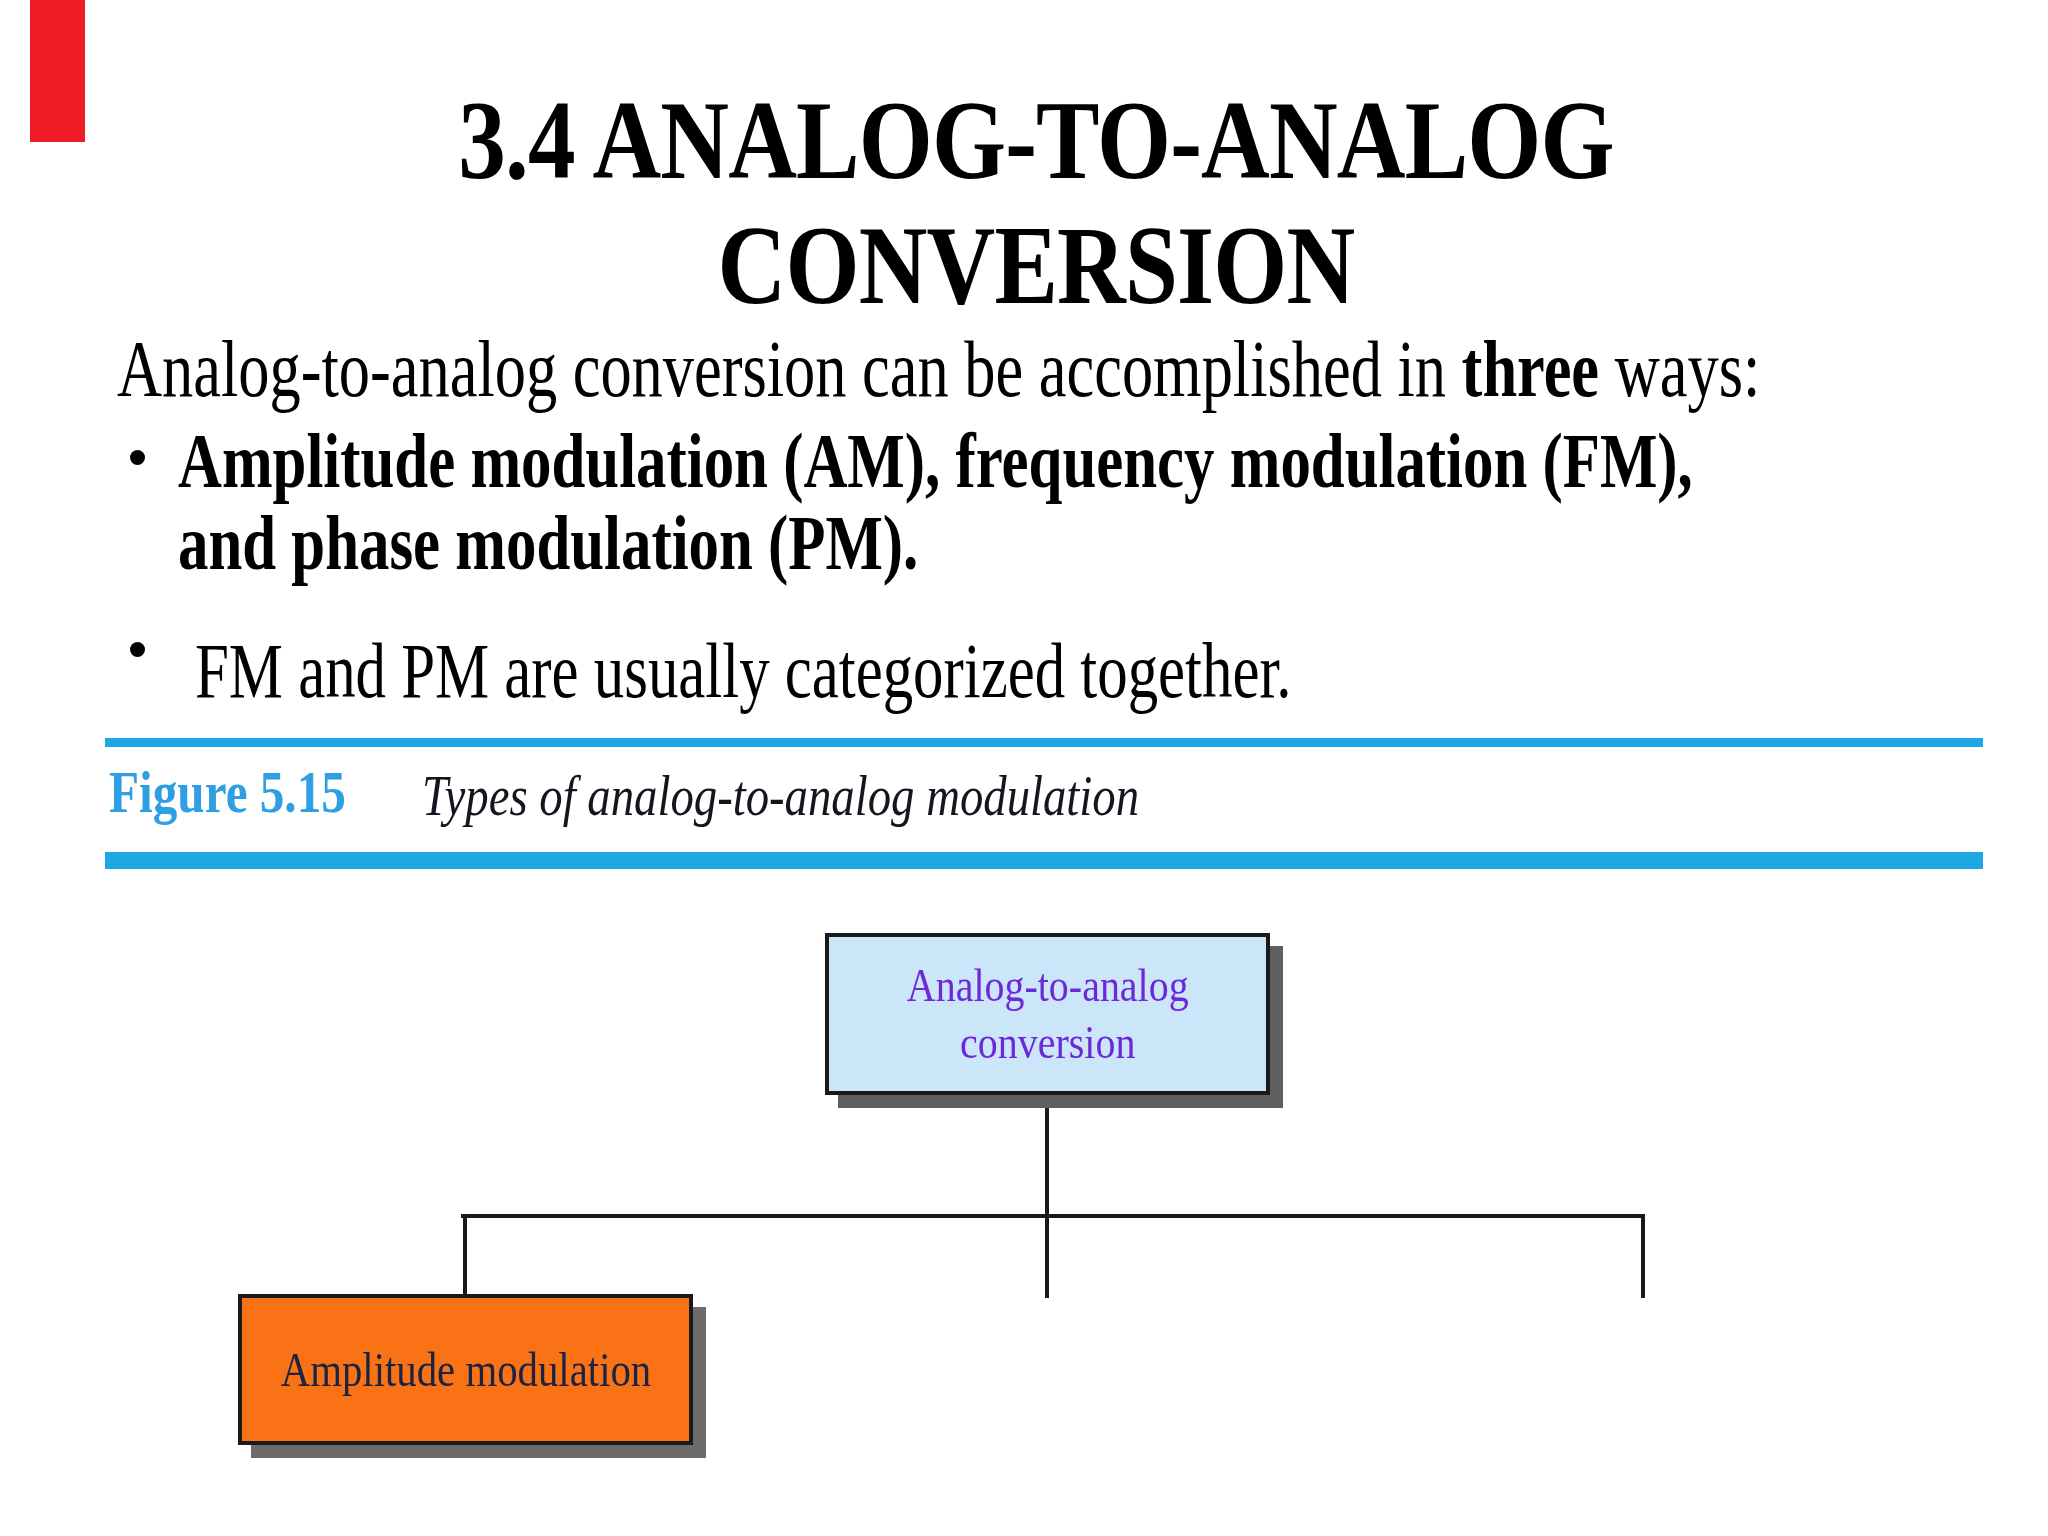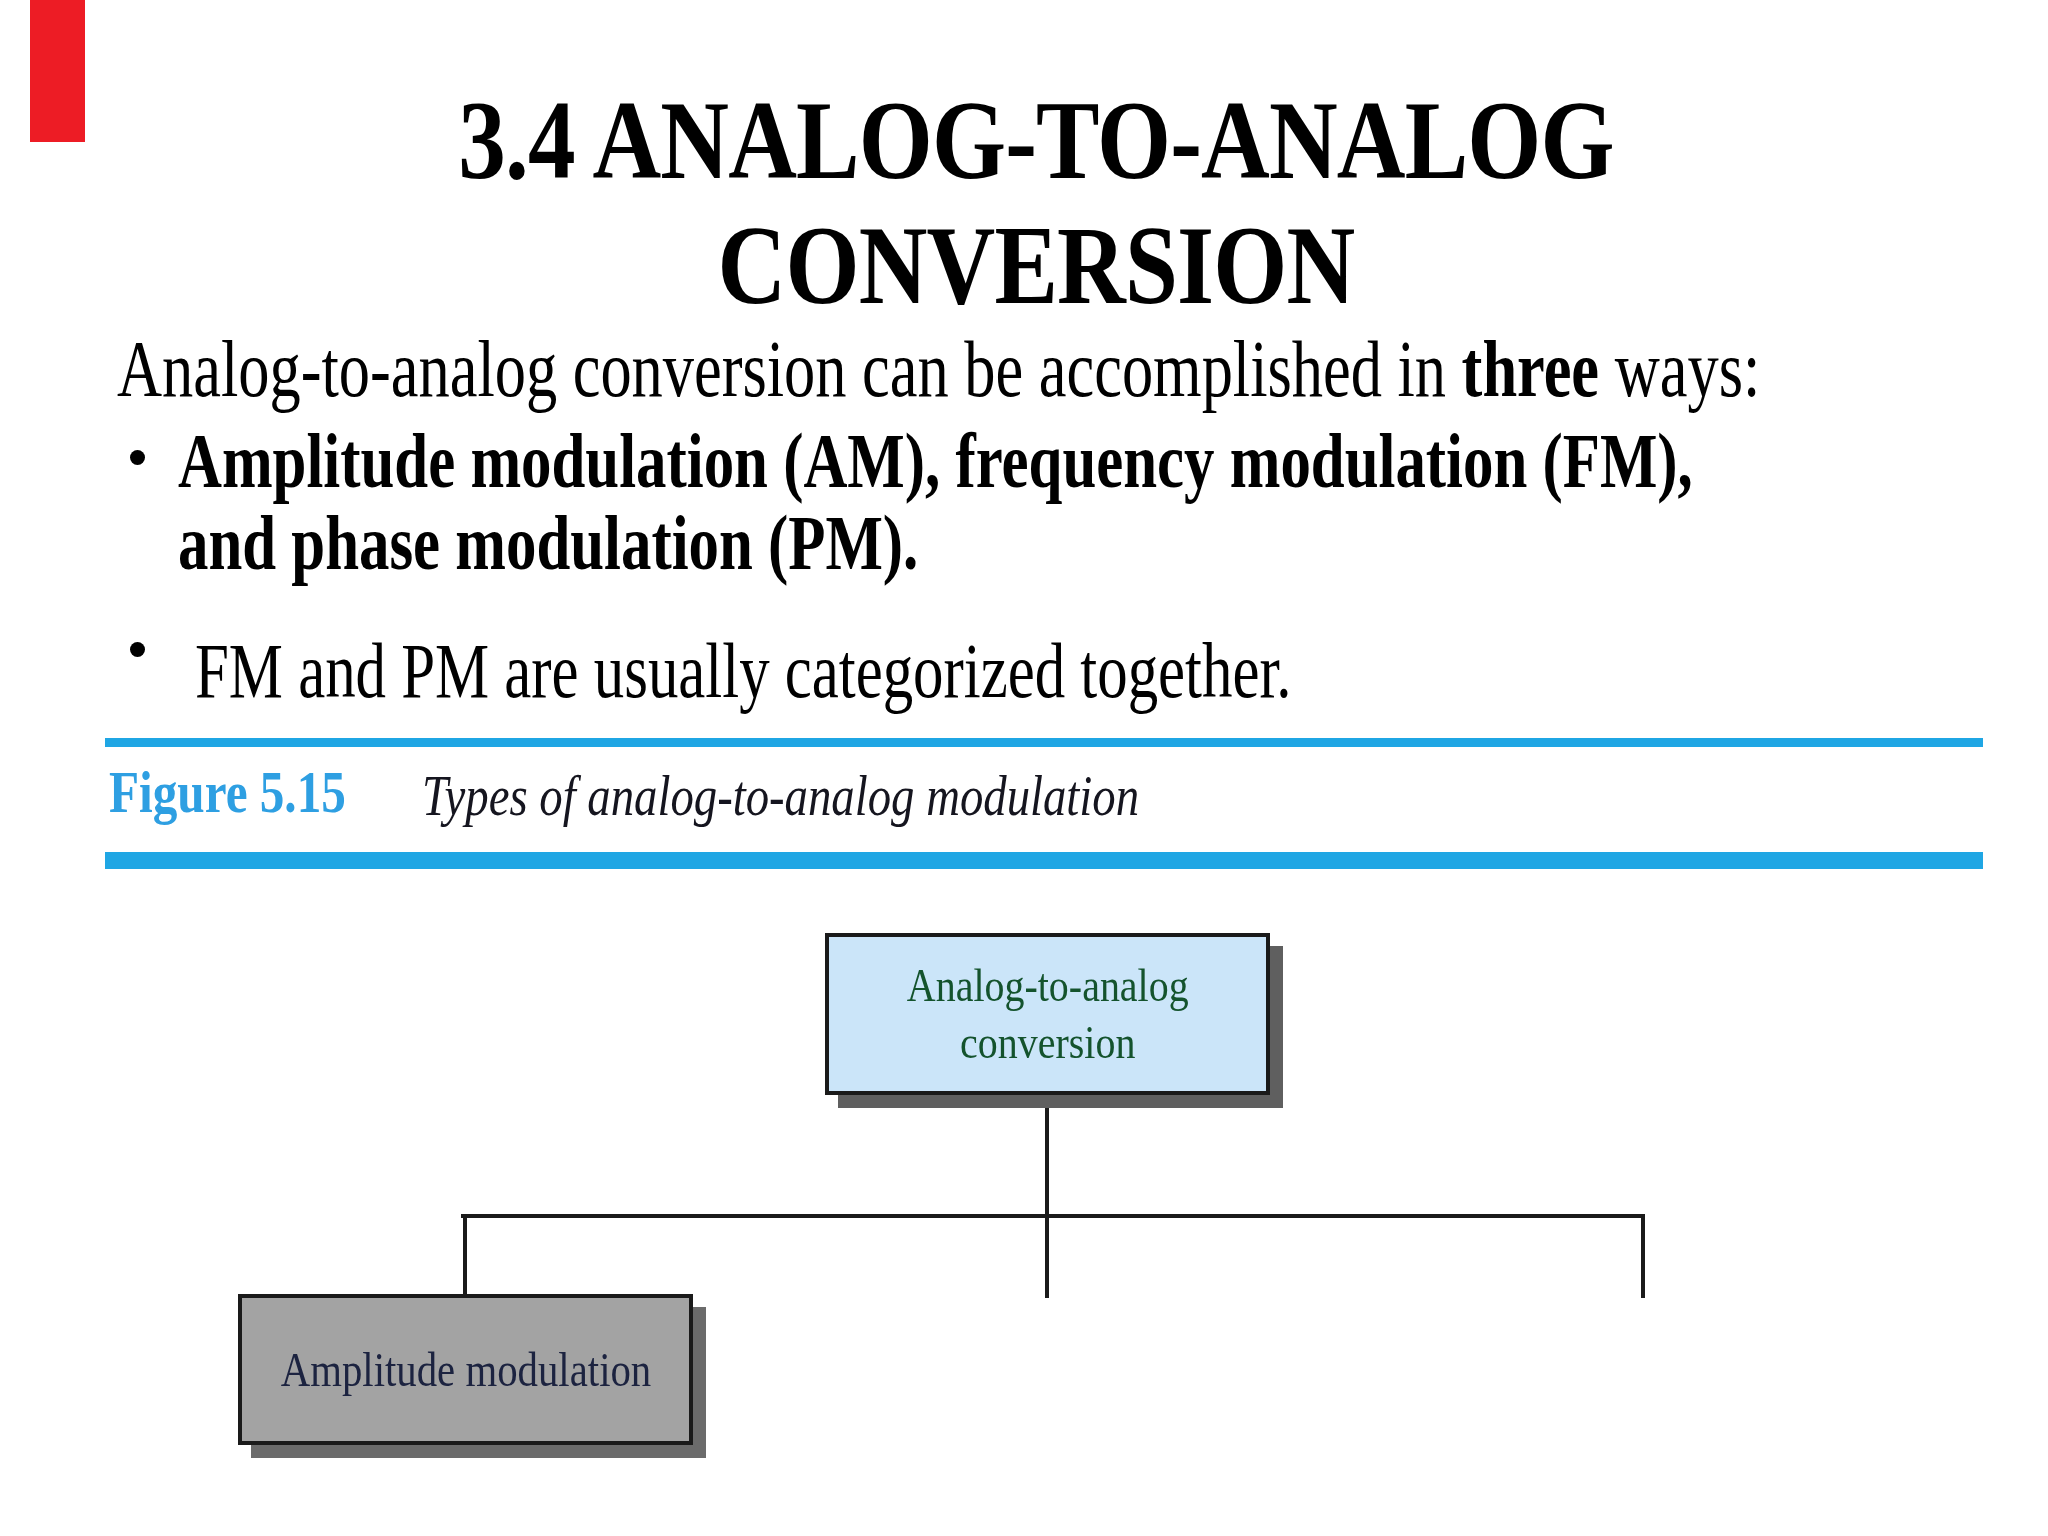--- a/index.html
+++ b/index.html
@@ -33,22 +33,22 @@
   .rule-thick{position:absolute;left:93px;top:852px;width:1878px;height:17px;background:#1FA6E4;}
   .fig-label{position:absolute;left:97px;top:758px;font-size:60px;font-weight:bold;color:#2E9FE2;
              transform:scaleX(.82);transform-origin:0 0;white-space:nowrap;}
   .fig-caption{position:absolute;left:410px;top:763px;font-size:57px;font-style:italic;color:#15151f;
                transform:scaleX(.82);transform-origin:0 0;white-space:nowrap;}
 
   
   .box{position:absolute;border:4px solid #1a1a1a;display:flex;align-items:center;justify-content:center;
        text-align:center;box-sizing:border-box;}
   .root-box{left:813px;top:933px;width:445px;height:162px;background:#CBE5F9;
-            box-shadow:13px 13px 0 #5f5f5f;font-size:47px;line-height:1.22;color:#14532d;}
-  .child-box{top:1294px;width:455px;height:151px;background:#a3a3a3;
+            box-shadow:13px 13px 0 #5f5f5f;font-size:47px;line-height:1.22;color:#6d28d9;}
+  .child-box{top:1294px;width:455px;height:151px;background:#f97316;
              box-shadow:13px 13px 0 #6b6b6b;font-size:48px;color:#1c2340;}
   .child-0{left:226px;}
   .child-1{left:812px;}
   .child-2{left:1402px;}
   .box-label{display:inline-block;transform:scaleX(.85);}
 
   .conn{position:absolute;background:#1a1a1a;}
   .trunk   {left:1033px;top:1095px;width:4px;height:123px;}
   .h-line  {left:449px; top:1214px;width:1184px;height:4px;}
   .drop-l  {left:451px; top:1214px;width:4px;height:84px;}

